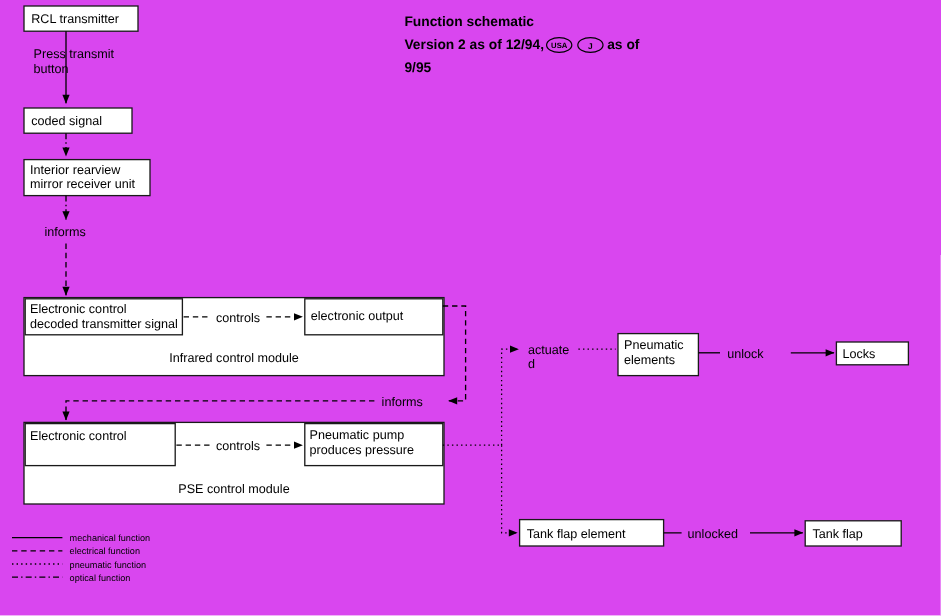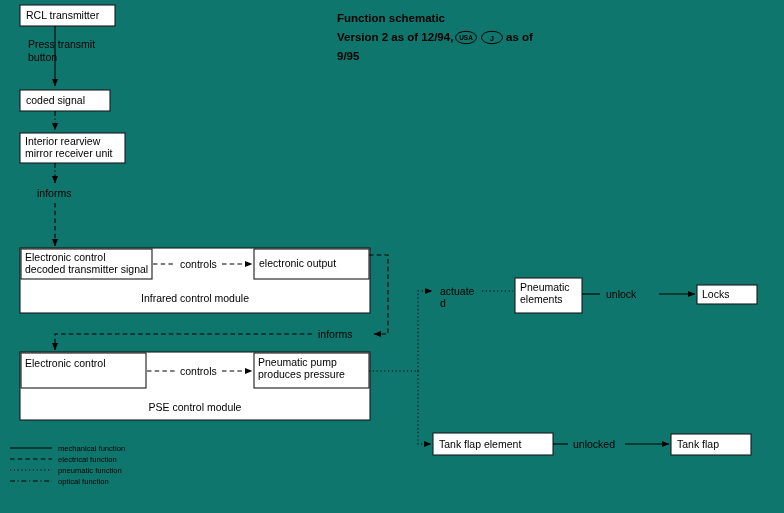--- a/index.html
+++ b/index.html
@@ -10,21 +10,21 @@
   }
   body {
     font-family: "Liberation Sans", sans-serif;
     color: #000000;
   }
   #page {
     position: relative;
     width: 784px;
     height: 513px;
     overflow: hidden;
-    background: #0f766e;
+    background: #d946ef;
   }
   svg.diagram {
     position: absolute;
     left: 0;
     top: 0;
     width: 784px;
     height: 513px;
   }
   .bx {
     fill: #ffffff;

